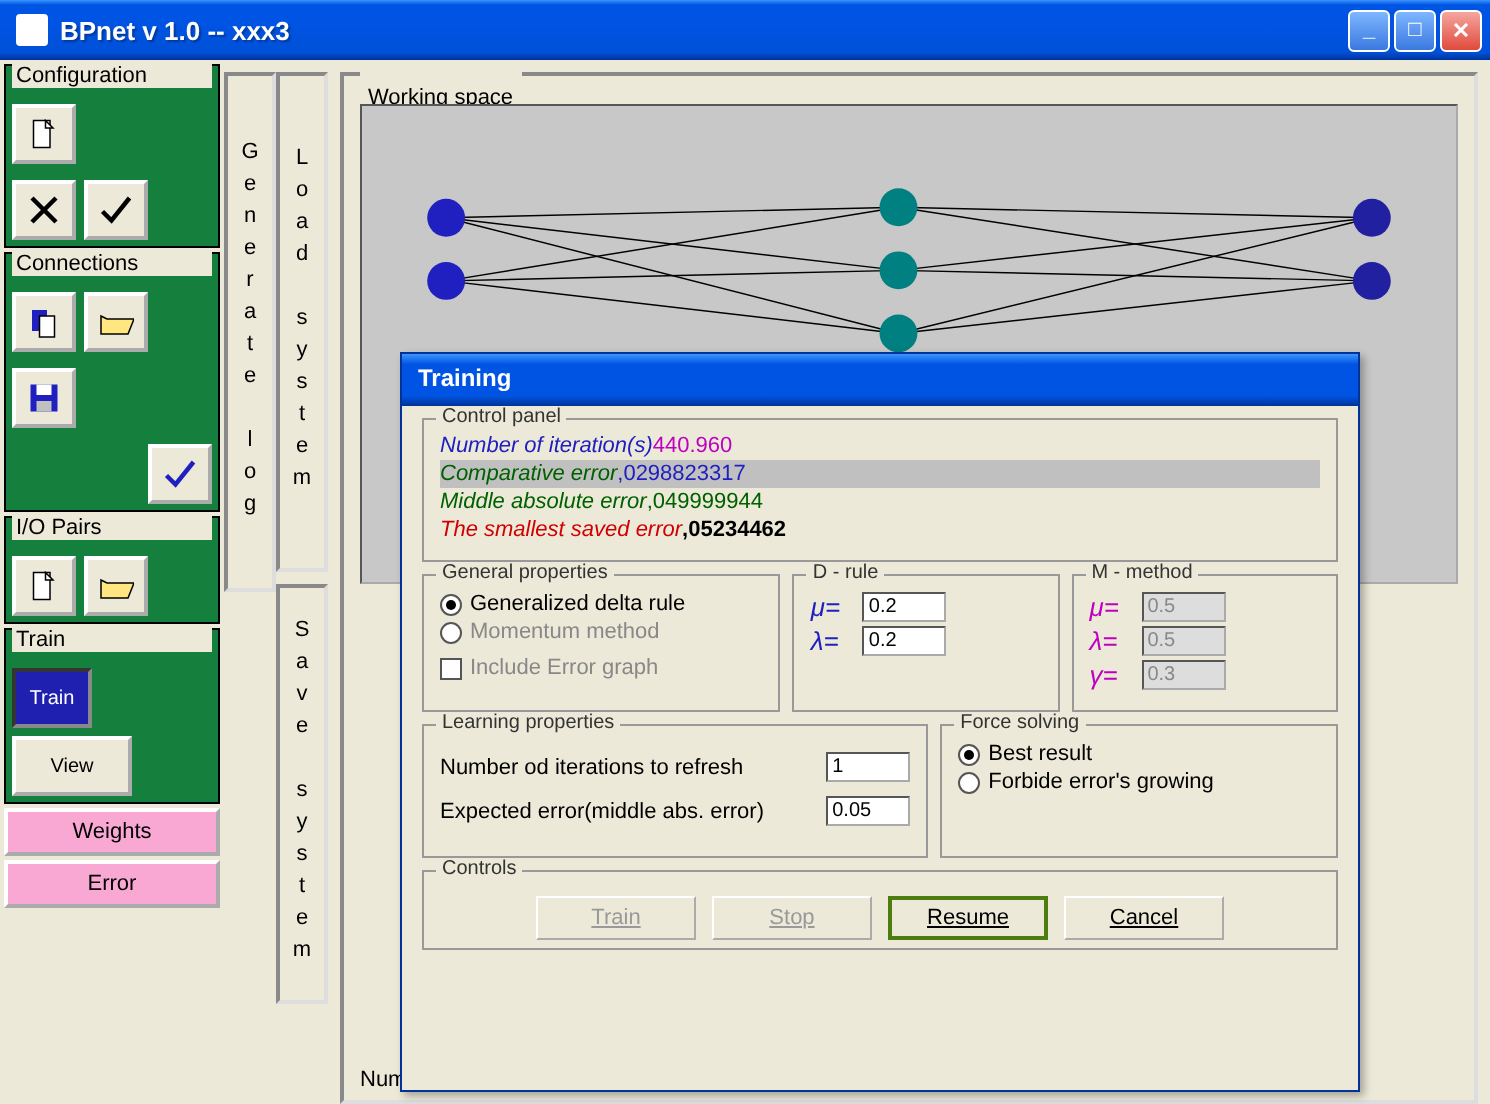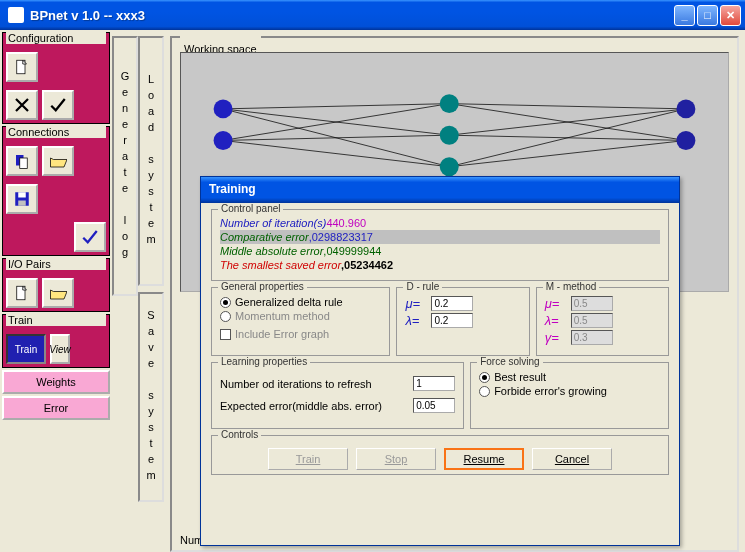--- a/index.html
+++ b/index.html
@@ -8,21 +8,21 @@
 .titlebar { height: 30px; background: linear-gradient(to bottom, #3a95ff 0%, #0054e3 8%, #0054e3 40%, #0050d8 88%, #003399 100%); display: flex; align-items: center; padding: 0 4px 0 8px; color: #fff; justify-content: space-between; }
 .titlebar .icon { width: 16px; height: 16px; background: #fff; margin-right: 6px; border-radius: 2px; }
 .titlebar .title { flex: 1; font-weight: bold; font-size: 13px; text-shadow: 1px 1px 1px rgba(0,0,0,.3); }
 .titlebar .winbtn { width: 21px; height: 21px; margin-left: 2px; border: 1px solid #fff; border-radius: 3px; display: flex; align-items: center; justify-content: center; font-weight: bold; cursor: pointer; }
 .titlebar .winbtn.min, .titlebar .winbtn.max { background: linear-gradient(to bottom,#7eb6ff,#3a79e0); color:#fff; }
 .titlebar .winbtn.close { background: linear-gradient(to bottom,#f5a6a0,#e04a3c); color:#fff; }
 
 .mainarea { position: absolute; top: 30px; left: 0; right: 0; bottom: 0; display: flex; }
 
 .sidebar { width: 112px; background: #ece9d8; padding: 2px; display: flex; flex-direction: column; gap: 2px; }
-.sidegroup { border: 1px solid #000; background: #be185d; padding: 1px 3px 3px 3px; display: flex; flex-wrap: wrap; align-content: flex-start; gap: 4px; position: relative; }
+.sidegroup { border: 1px solid #000; background: #15803d; padding: 1px 3px 3px 3px; display: flex; flex-wrap: wrap; align-content: flex-start; gap: 4px; position: relative; }
 .sidegroup .glabel { font-size: 11px; position: relative; top: -2px; background: #ece9d8; padding: 0 2px; width: 100%; height: 12px; margin-bottom: 2px; }
 .sq { width: 32px; height: 30px; border: 2px outset #fff; background: #ece9d8; display: flex; align-items: center; justify-content: center; cursor: pointer; }
 .sq.active { border: 2px inset #888; background: #2020b0; color:#fff; }
 .sq svg { width: 18px; height: 18px; }
 .bigbtn { flex: 1; height: 24px; border: 2px outset #fff; background:#f9a8d4; display:flex; align-items:center; justify-content:center; cursor:pointer; }
 .right-align { width: 32px; margin-left: auto; }
 
 .vertstrip { width: 26px; display: flex; flex-direction: column; padding-top: 6px; gap: 6px; }
 .vbox { flex: initial; border: 2px inset #ddd; background:#ece9d8; writing-mode: vertical-rl; text-orientation: upright; display:flex; align-items:center; justify-content:center; letter-spacing: 4px; font-size: 11px; padding: 10px 0; color:#000; }
 
@@ -144,21 +144,21 @@
       <div class="sq">
           <svg viewBox="0 0 24 24">
             <path d="M2 8 L2 20 L20 20 L24 10 L6 10 Z" fill="#ffe680" stroke="#000"></path>
           </svg>
         </div>
     </div>
 
     <div class="sidegroup">
       <div class="glabel">Train</div>
       <div class="sq active" style="width:40px;font-size:10px;">Train</div>
-      <div class="sq" style="width:20px;font-size:10px;font-style:italic;">View</div>
+      <div class="sq" style="width:60px;font-size:10px;">View</div>
     </div>
 
     <div style="display:flex; gap:2px;">
       <div class="bigbtn">
           <span>Weights</span>
         </div>
     </div>
     <div style="display:flex; gap:2px;">
       <div class="bigbtn">
           <span>Error</span>
@@ -308,21 +308,21 @@
 
     <div class="fieldset" style="padding-bottom:4px;">
       <span class="flabel">Controls</span>
       <div class="btnrow">
         <div class="dbtn dis">
             <span class="ul">Train</span>
           </div>
         <div class="dbtn dis">
             <span class="ul">Stop</span>
           </div>
-        <div class="dbtn" style="border:2px solid #f97316;">
+        <div class="dbtn" style="border:2px solid #4d7c0f;">
             <span class="ul">Resume</span>
           </div>
         <div class="dbtn">
             <span class="ul">Cancel</span>
           </div>
       </div>
     </div>
 
   </div>
 </div>

